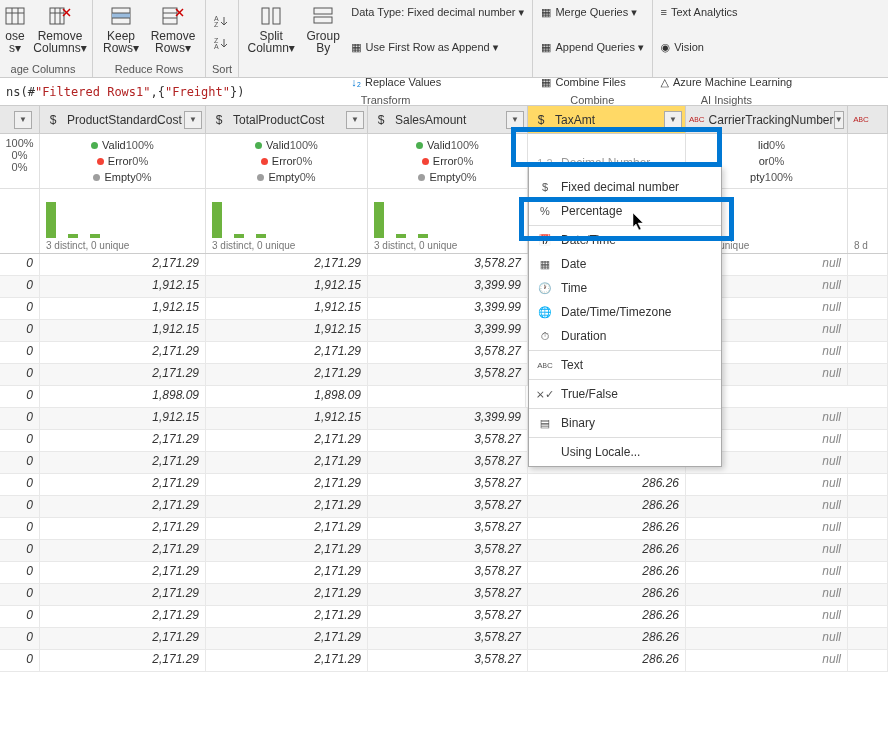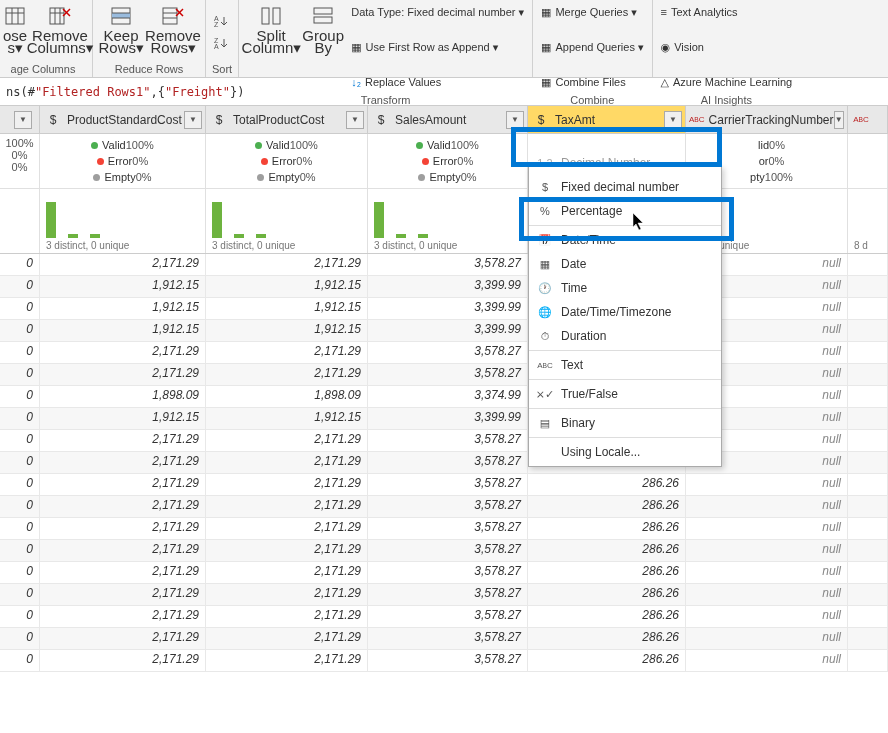--- a/index.html
+++ b/index.html
@@ -5,21 +5,21 @@
   * { box-sizing: border-box; margin: 0; padding: 0; }
   body { font-family: 'Segoe UI', Arial, sans-serif; font-size: 12px; color: #333; background: #fff; width: 888px; overflow: hidden; }
   
   
   .ribbon { display: flex; height: 78px; background: #f3f3f3; border-bottom: 1px solid #ccc; }
   .ribbon-group { display: flex; flex-direction: column; justify-content: space-between; border-right: 1px solid #d0d0d0; padding: 2px 6px; }
   .ribbon-group-content { display: flex; align-items: flex-start; gap: 4px; flex: 1; }
   .ribbon-group-label { text-align: center; font-size: 11px; color: #555; padding-top: 2px; }
   .big-btn { display: flex; flex-direction: column; align-items: center; justify-content: flex-start; width: 52px; cursor: pointer; padding-top: 2px; }
   .big-btn .icon-box { width: 28px; height: 24px; display: flex; align-items: center; justify-content: center; }
-  .big-btn .btn-label { font-size: 15px; text-align: center; line-height: 12px; margin-top: 2px; }
+  .big-btn .btn-label { font-size: 12px; text-align: center; line-height: 12px; margin-top: 2px; }
   .small-btn-col { display: flex; flex-direction: column; gap: 15px; }
   .small-btn { display: flex; align-items: center; gap: 4px; cursor: pointer; font-size: 11px; height: 20px; padding: 0 2px; }
   
   
   .formula-bar { height: 28px; background: #fff; border-bottom: 1px solid #ccc; display: flex; align-items: center; padding: 0 6px; font-family: Consolas, monospace; font-size: 12px; }
   .formula-text .string { color: #b22222; }
   
   
   .col-headers { display: flex; height: 28px; background: #e8e8e8; border-bottom: 1px solid #ccc; }
   .col-head { display: flex; align-items: center; border-right: 1px solid #ccc; position: relative; background: #e8e8e8; }
@@ -430,21 +430,20 @@
       <div class="cell col-w2">2,171.29</div>
       <div class="cell col-w3">3,578.27</div>
       <div class="cell col-w4"></div>
       <div class="cell col-w5 null">null</div>
       <div class="cell" style="flex: 1 1 0%;"></div>
     </div>
     <div class="data-row">
       <div class="cell narrow">0</div>
       <div class="cell col-w1">1,898.09</div>
       <div class="cell col-w2">1,898.09</div>
-      <div class="cell col-w3">3,374.99</div>
       <div class="cell col-w4"></div>
       <div class="cell col-w5 null">null</div>
       <div class="cell" style="flex: 1 1 0%;"></div>
     </div>
     <div class="data-row alt">
       <div class="cell narrow">0</div>
       <div class="cell col-w1">1,912.15</div>
       <div class="cell col-w2">1,912.15</div>
       <div class="cell col-w3">3,399.99</div>
       <div class="cell col-w4"></div>

